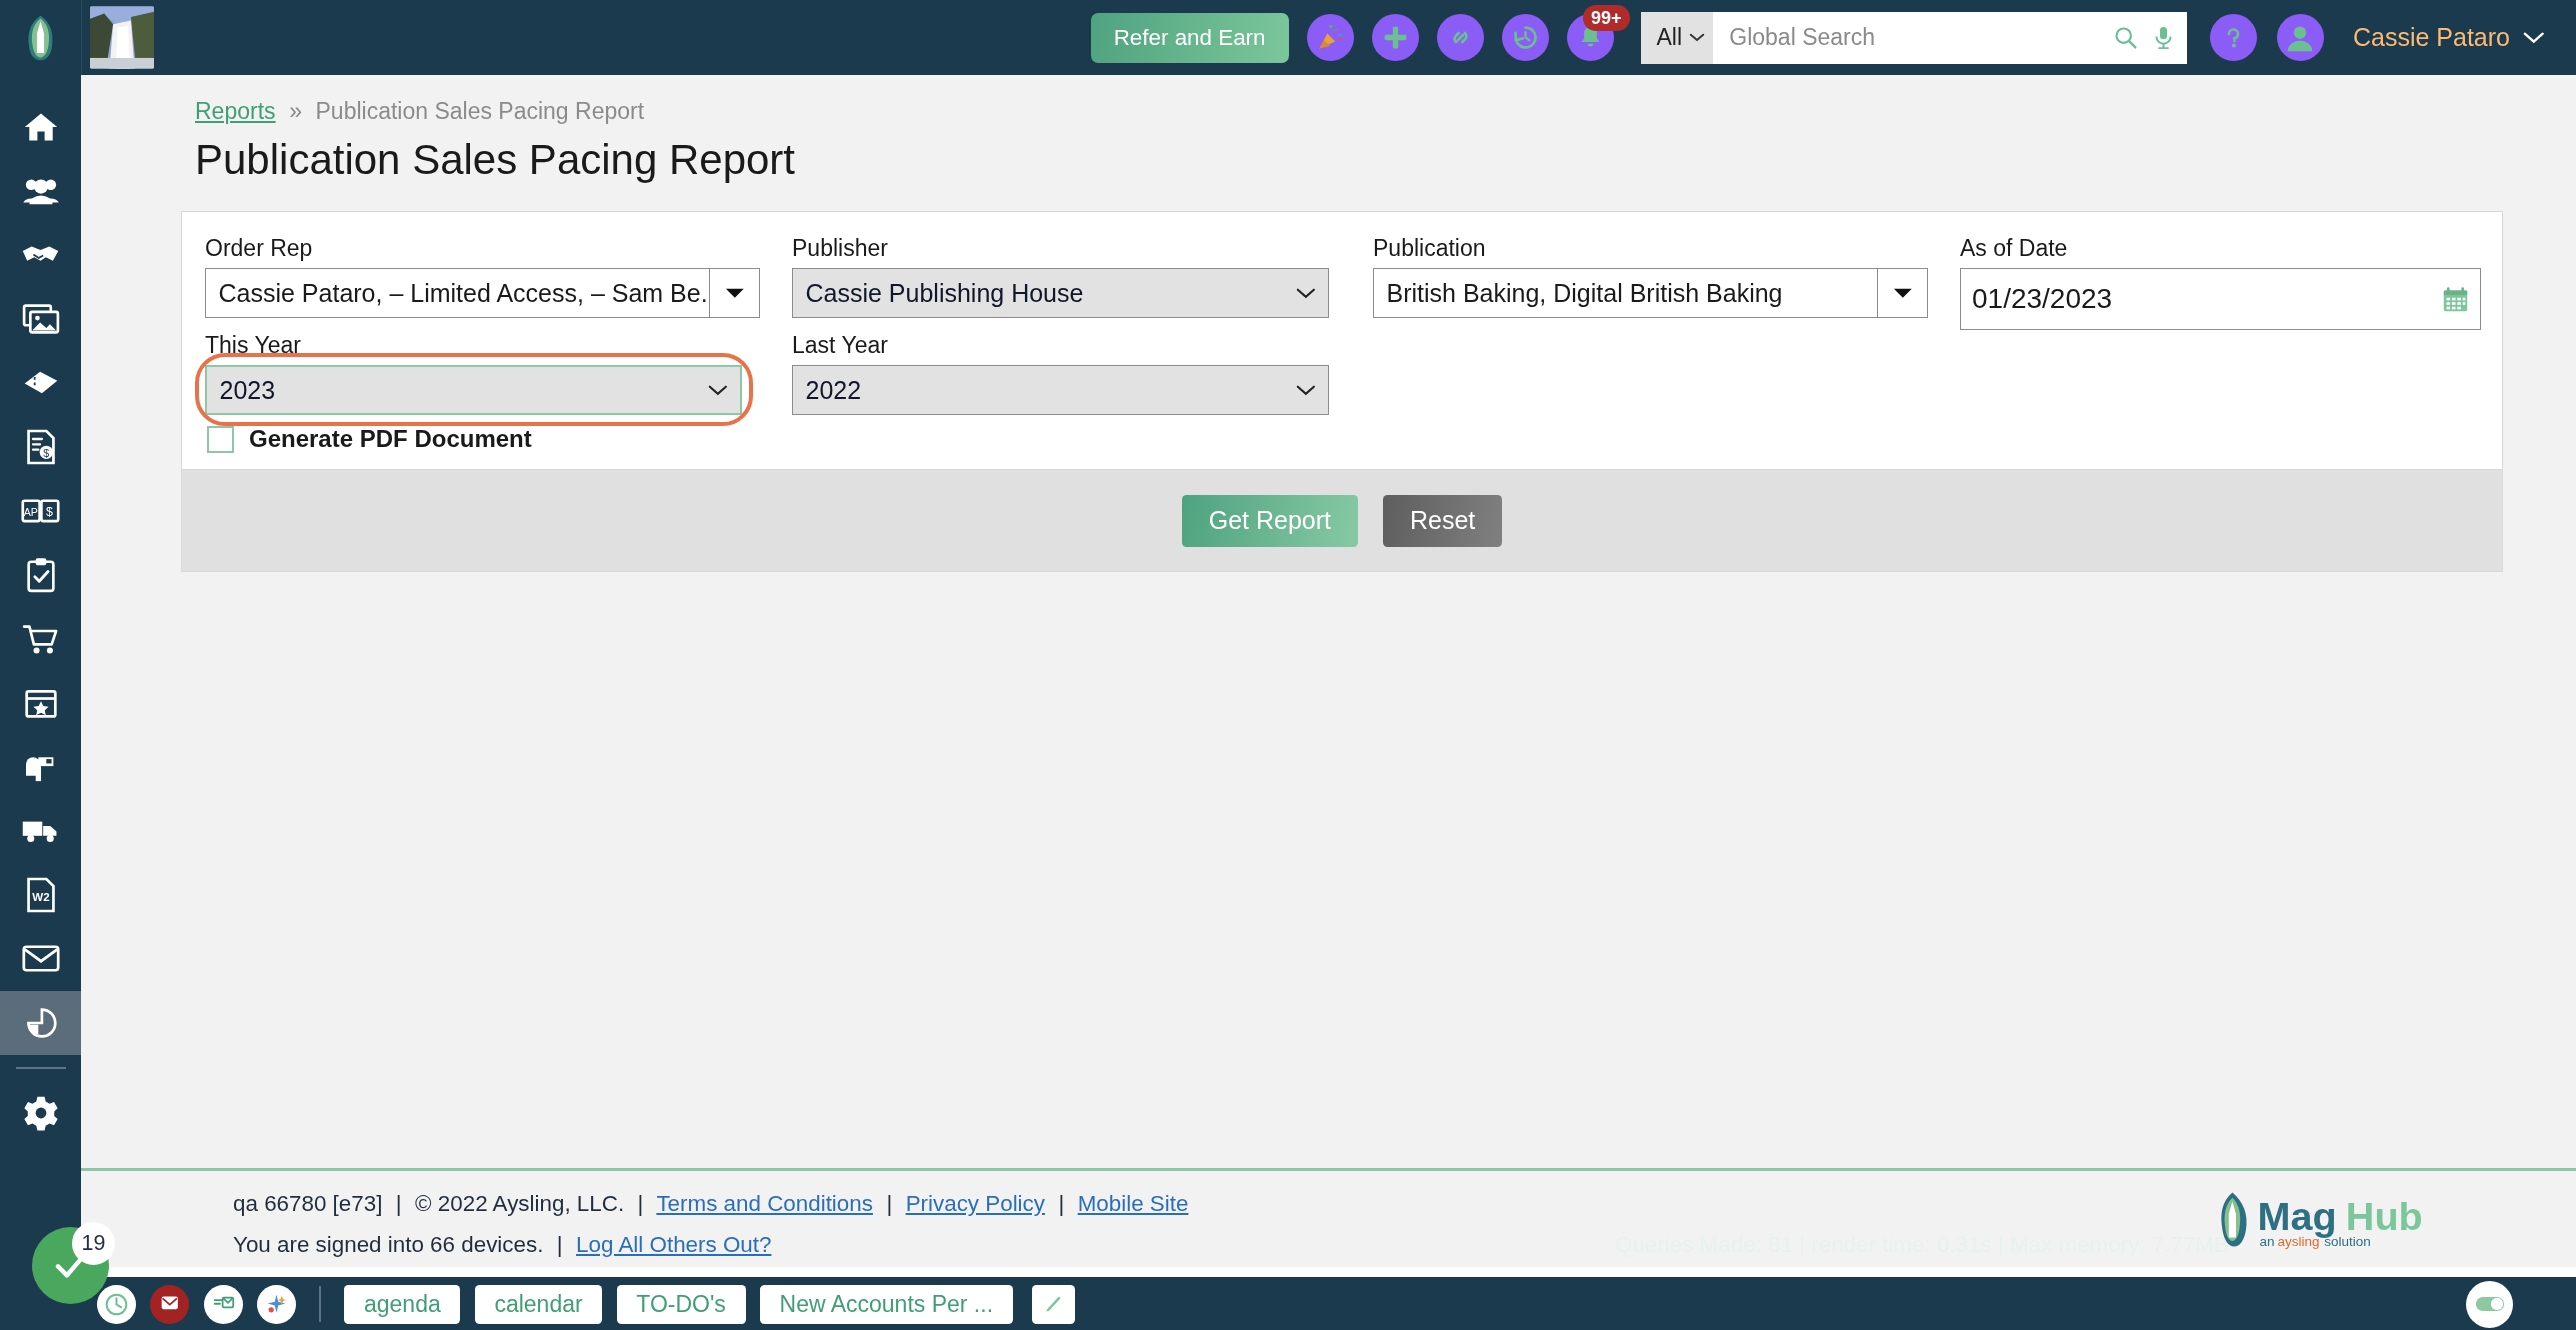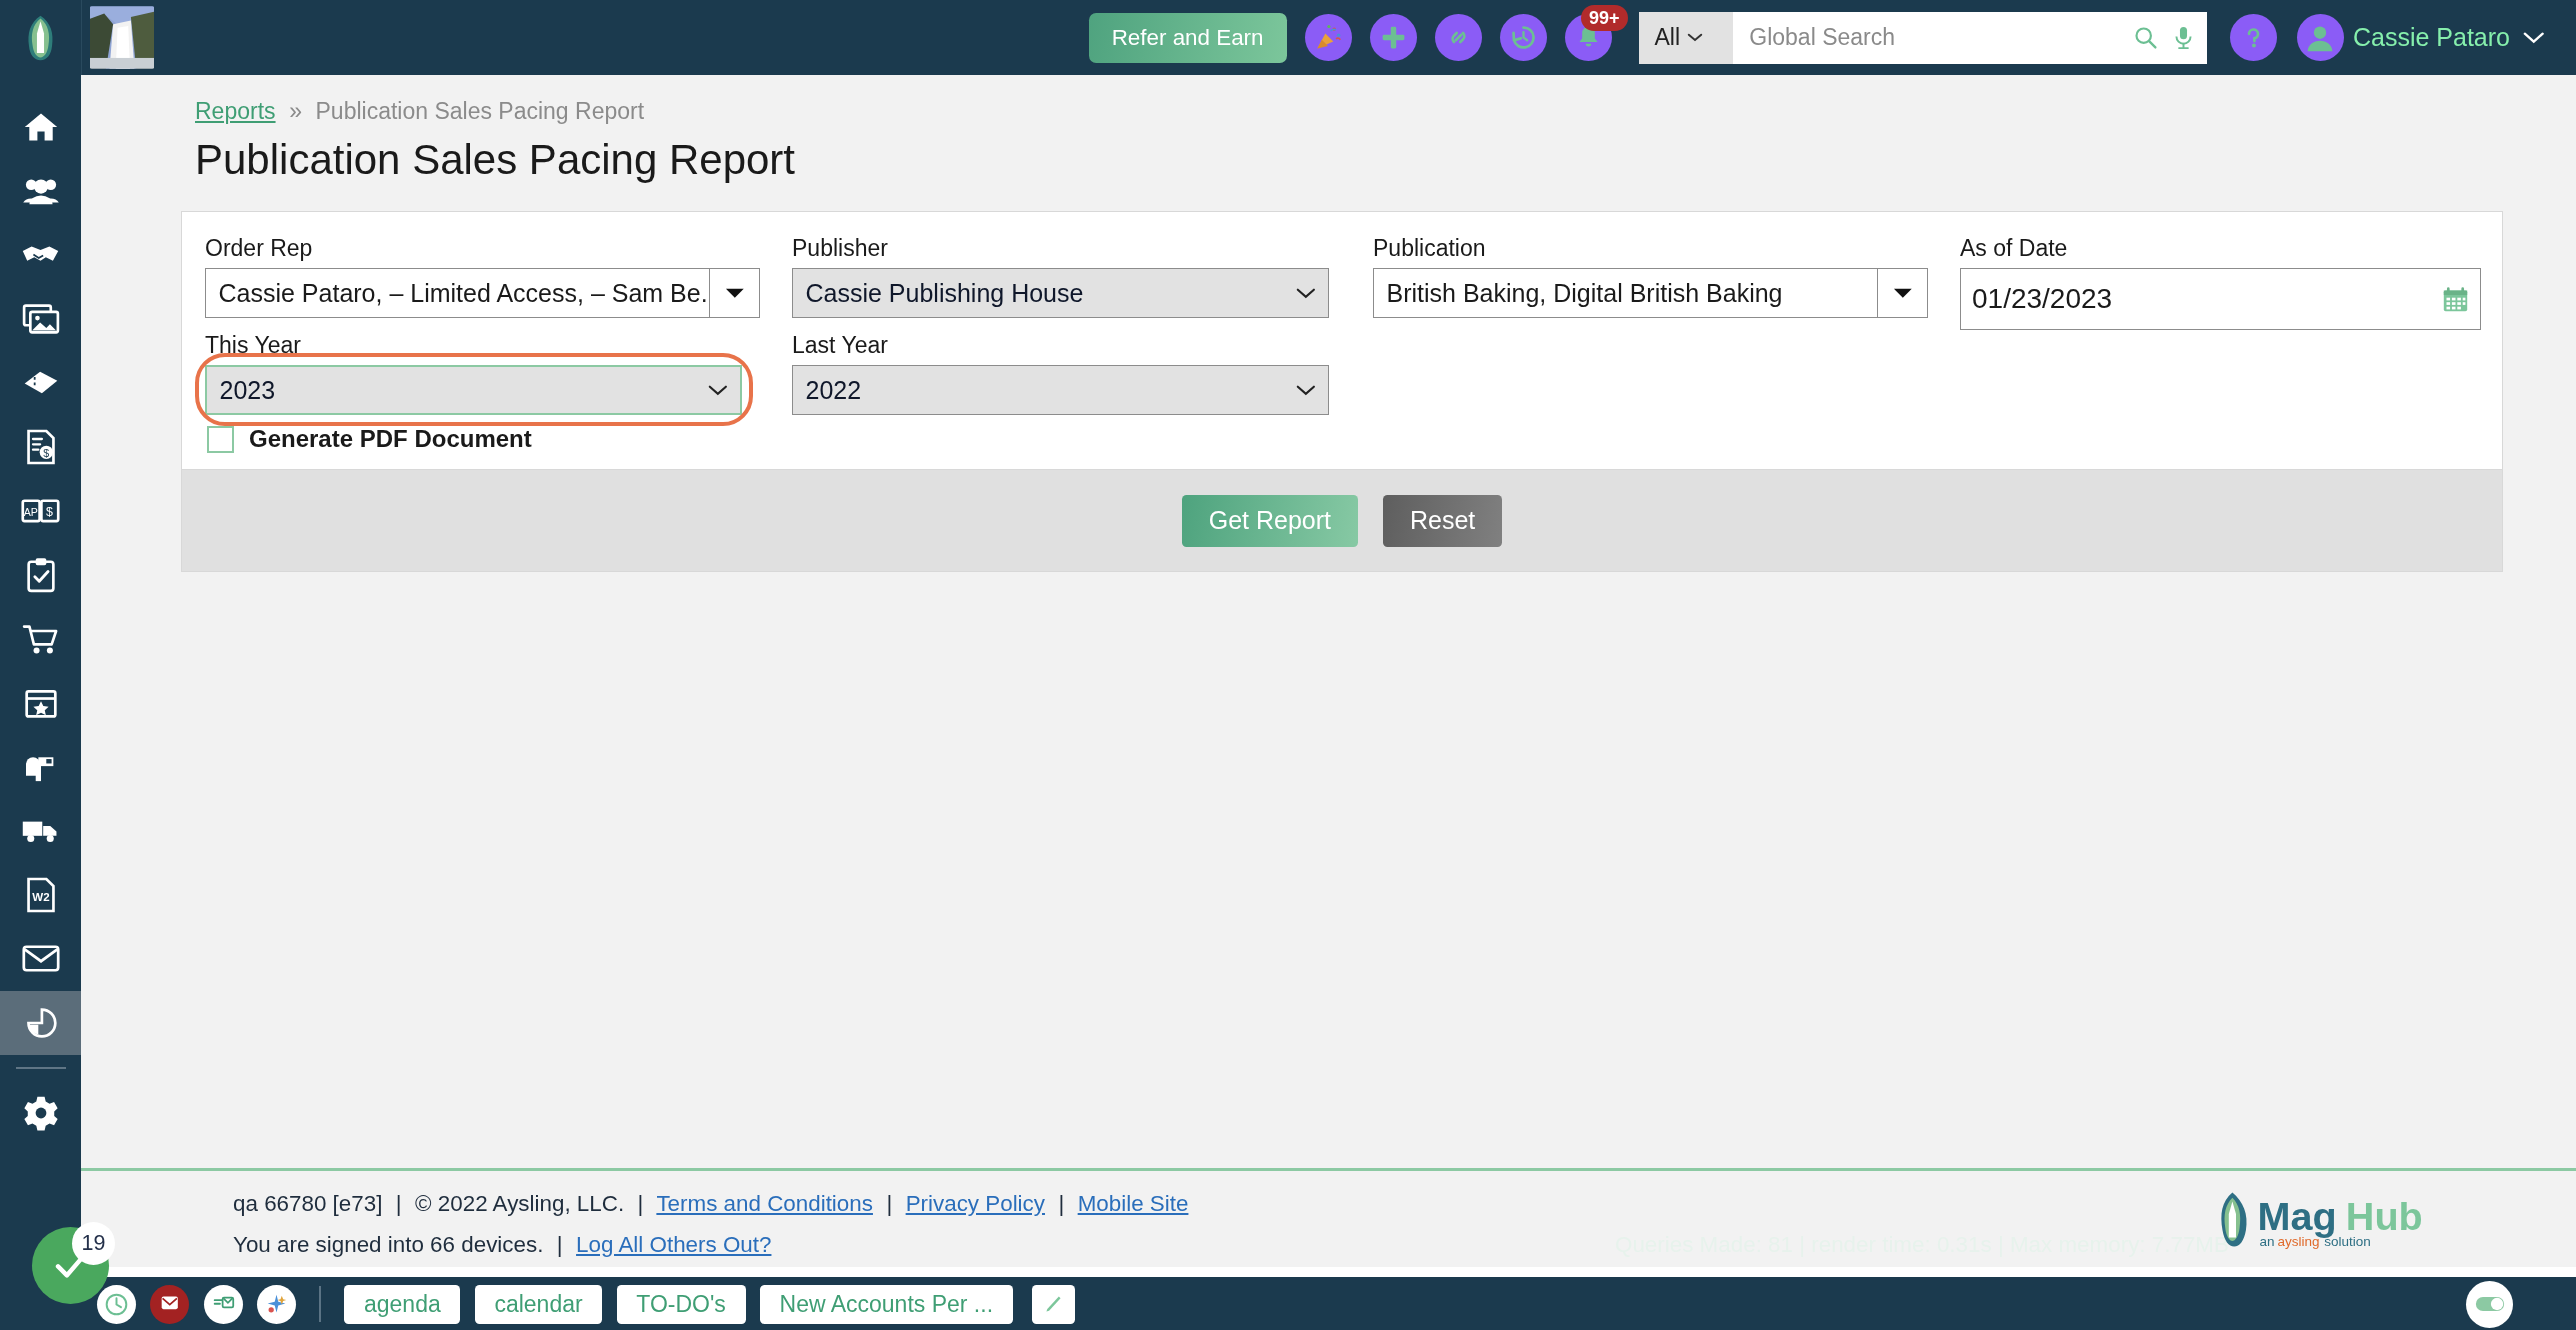--- a/index.html
+++ b/index.html
@@ -33,34 +33,34 @@
     display: flex; align-items: center; justify-content: center; cursor: pointer; position: relative; flex: none;
   }
   .circ-icon svg { display: block; }
   .bell-badge {
     position: absolute; top: -9px; right: -16px; background: #b12b2b; color: #fff;
     border-radius: 19.7px; font-size: 18px; padding: 2.7px 8px; line-height: 1.15; font-weight: bold;
   }
   .search-wrap { display: flex; align-items: center; margin-left: 27px; height: 52px; }
   .search-scope {
     height: 52px; background: #e2e2e2; display: flex; align-items: center; gap: 7.2px;
-    padding: 0 30px 0 16px; color: #222; font-size: 23px; cursor: pointer;
+    padding: 0 8px 0 16px; color: #222; font-size: 23px; cursor: pointer;
   }
   .search-field {
     height: 52px; width: 474px; background: #fff; display: flex; align-items: center;
     padding: 0 12.5px 0 16px;
   }
   .search-input {
     flex: 1; border: none; outline: none; font-size: 23px; color: #333;
     font-family: "Liberation Sans", sans-serif; background: transparent;
   }
   .search-input::placeholder { color: #8a8a8a; }
   .help-icon { margin-left: 23px; }
   .user-wrap { display: flex; align-items: center; margin-left: 19.7px; margin-right: 32px; cursor: pointer; }
-  .user-name { color: #86efac; font-size: 25px; margin-left: 9px; white-space: nowrap; }
+  .user-name { color: #fdba74; font-size: 25px; margin-left: 29px; white-space: nowrap; }
   .user-caret { margin-left: 12.5px; }
 
   
   .sidebar {
     position: absolute; top: 75px; left: 0; width: 81px; height: 1256px;
     background: #1b3a4e; padding-top: 19.7px;
   }
   .side-item {
     width: 81px; height: 64px; display: flex; align-items: center; justify-content: center; cursor: pointer;
   }

